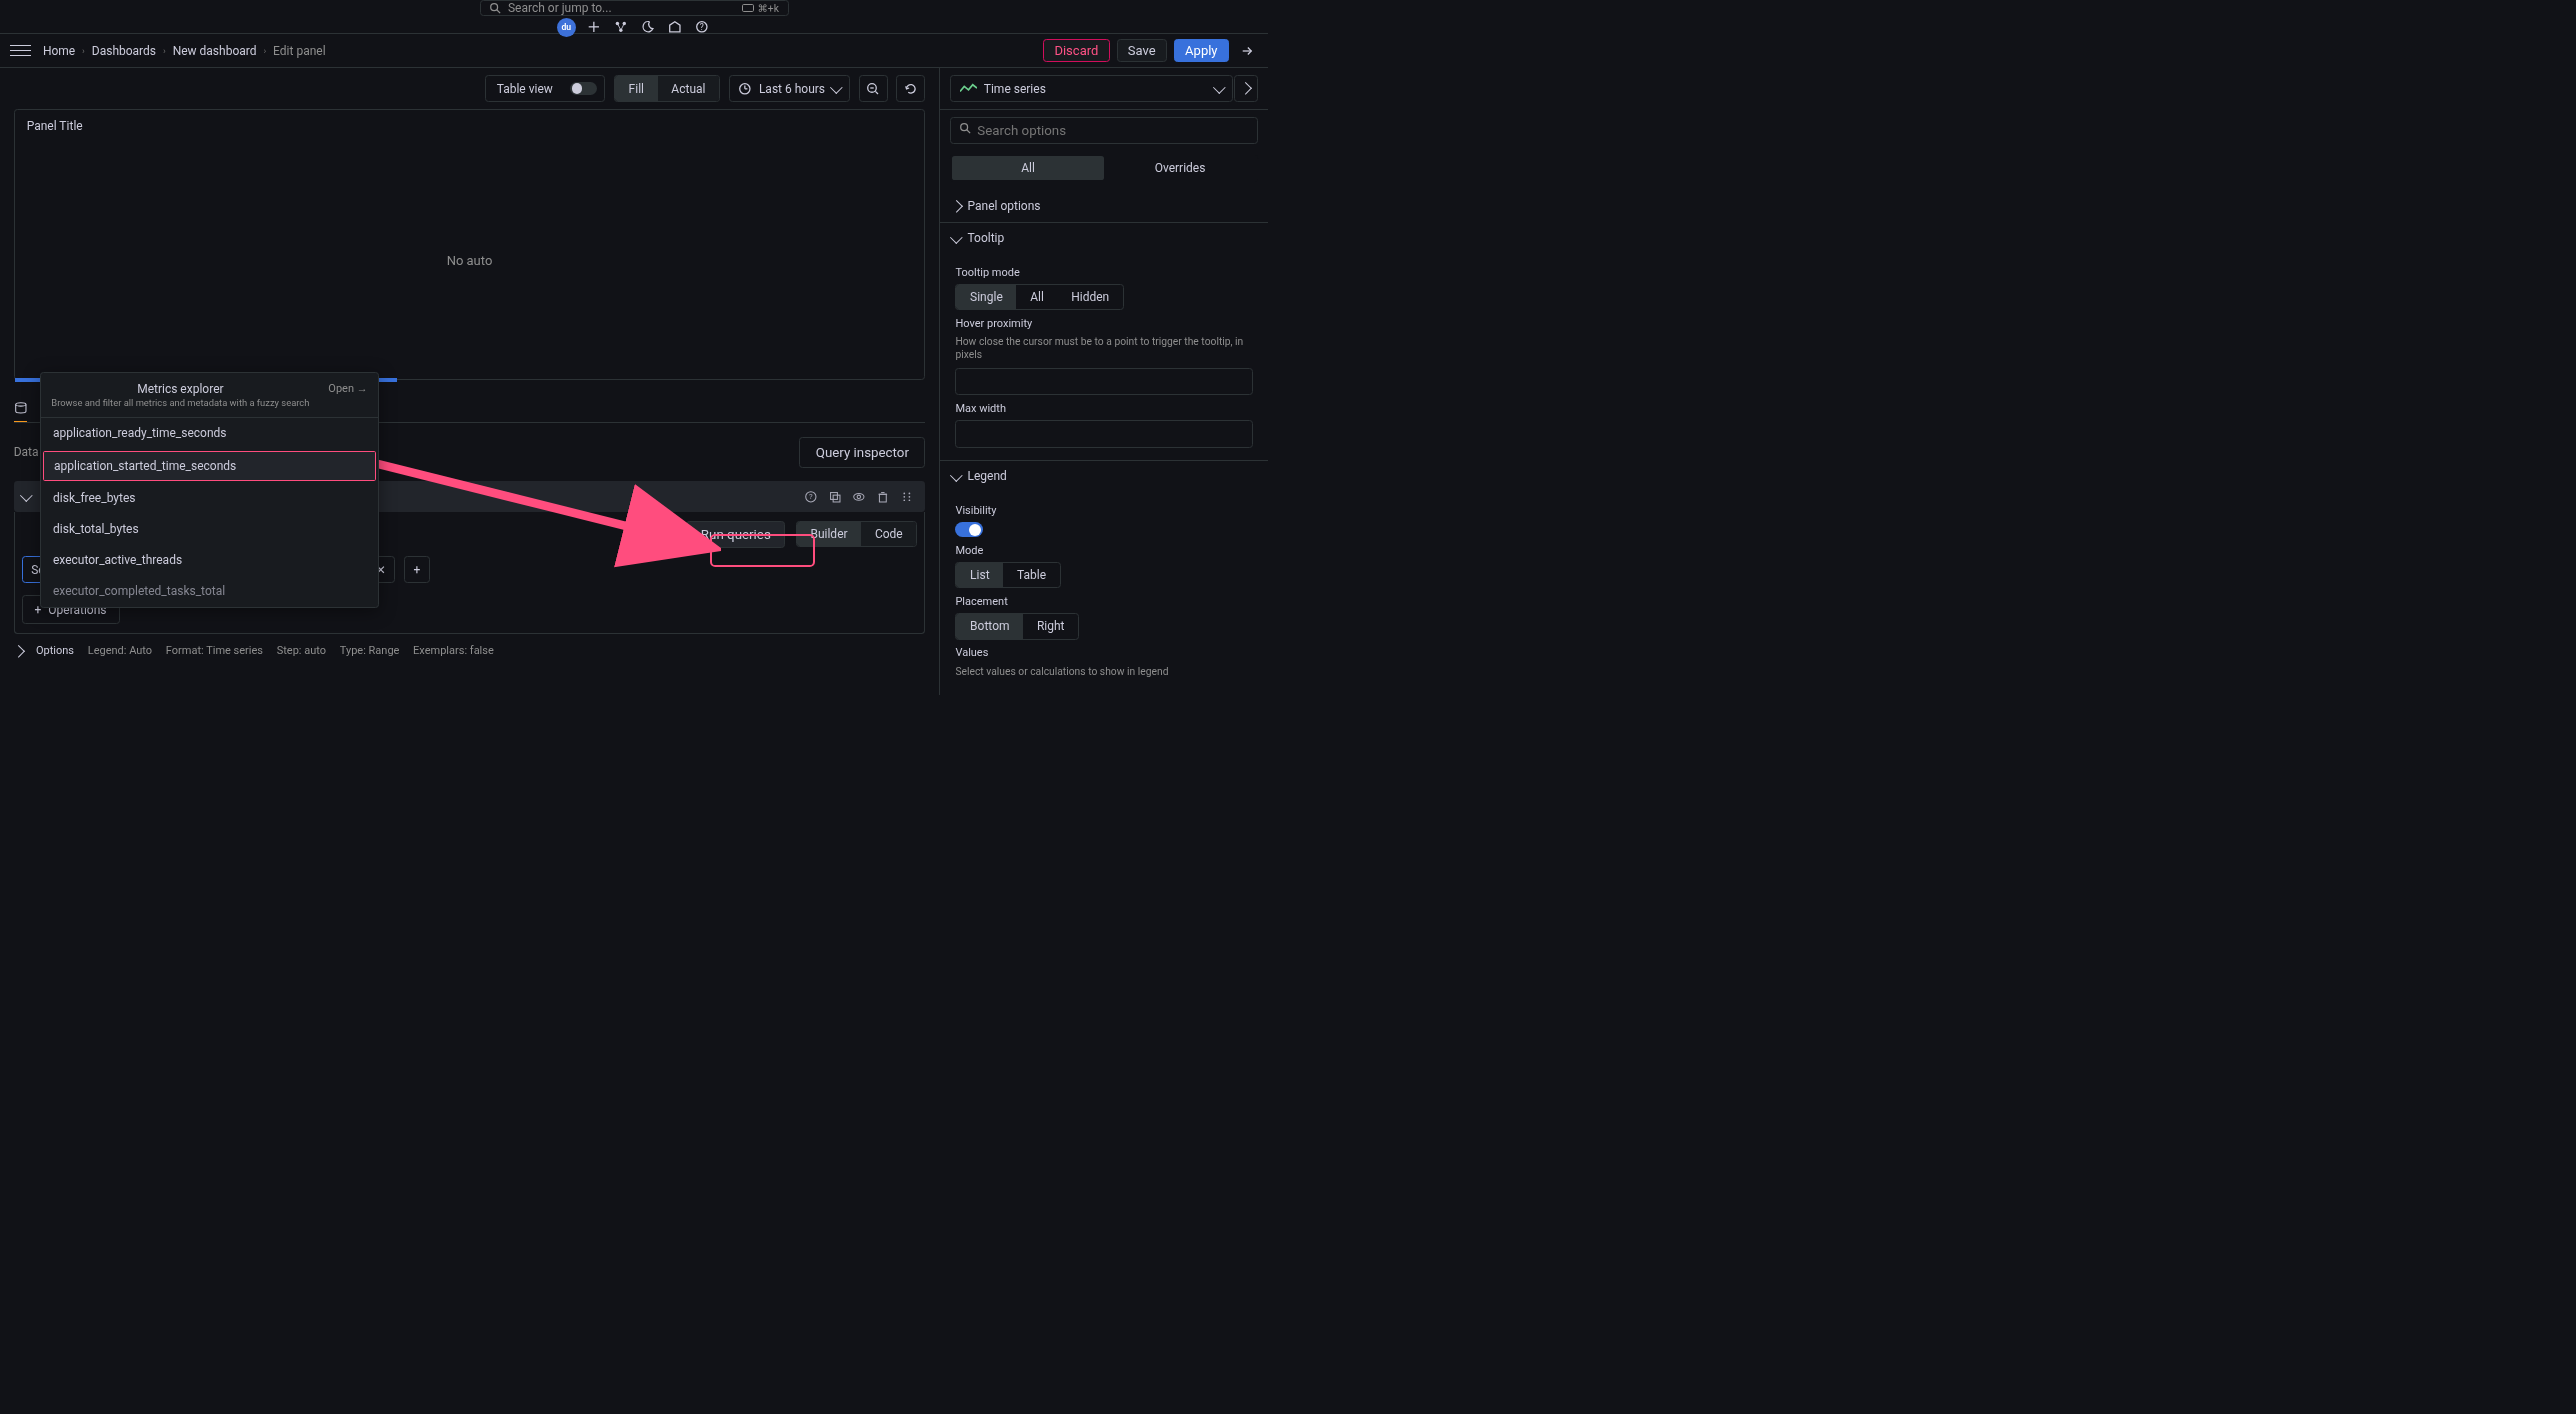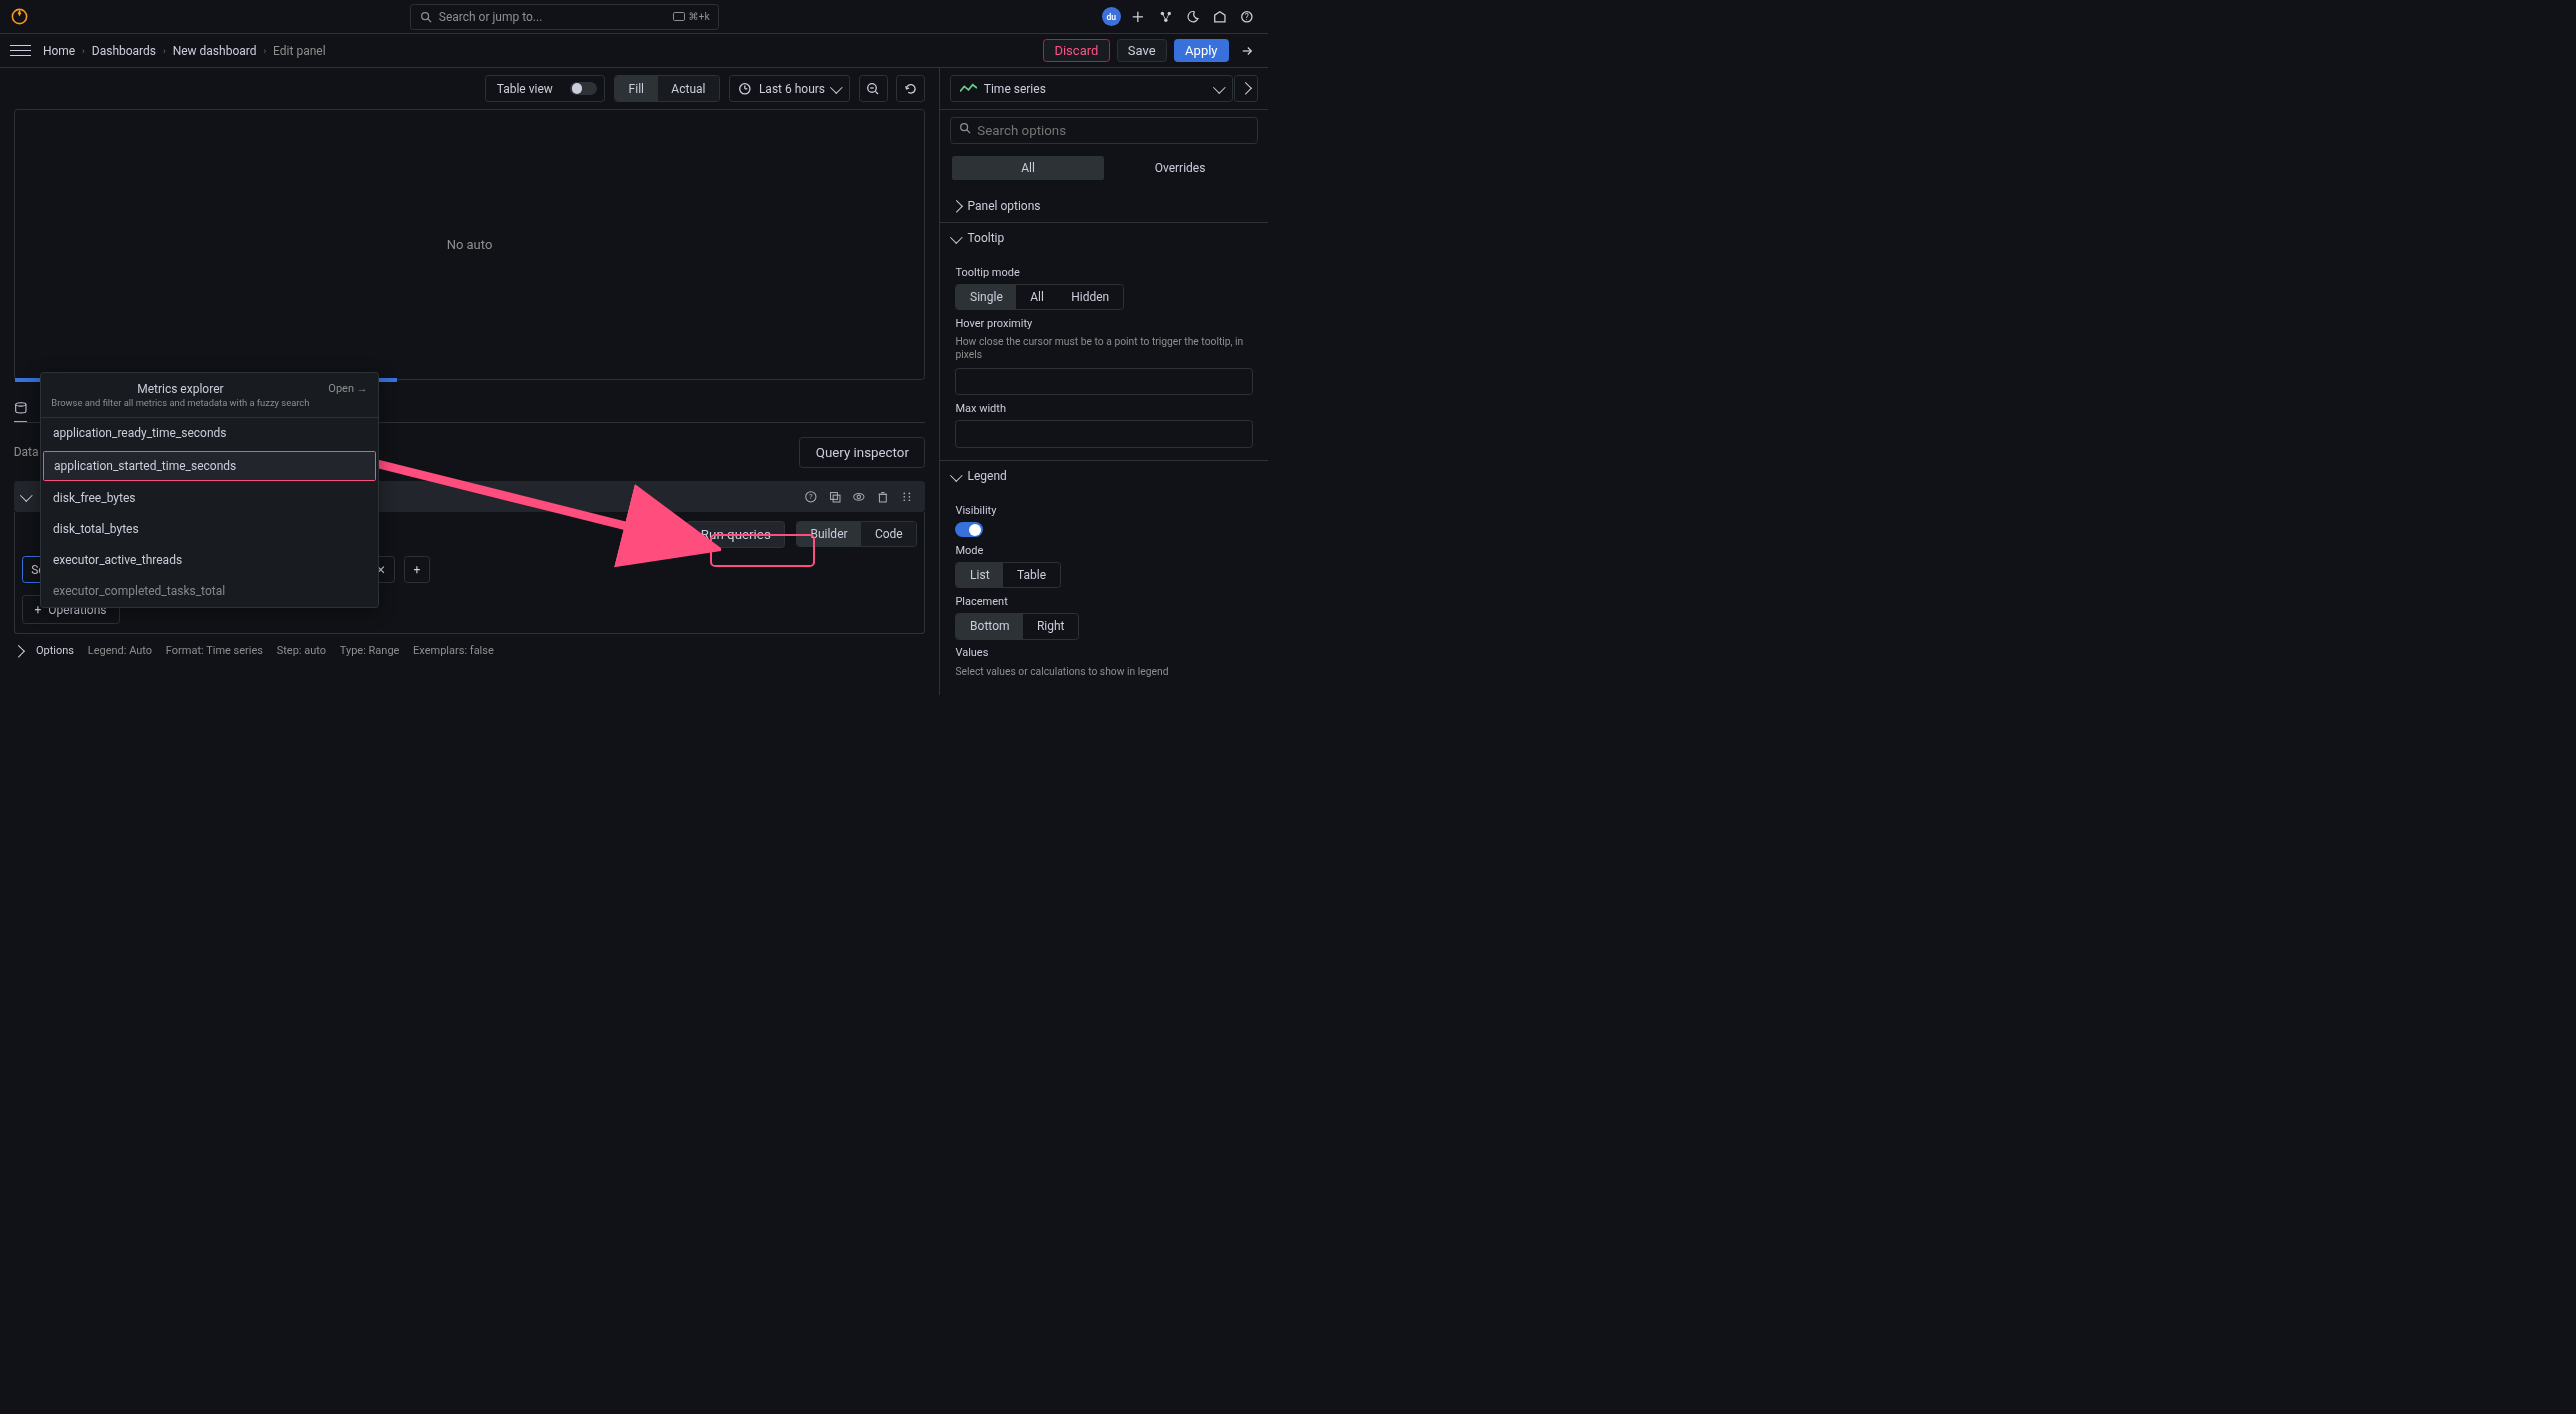--- a/index.html
+++ b/index.html
@@ -1,19 +1,19 @@
 <!DOCTYPE html>
 <html style="font-size:13.7px"><head>
 <meta charset="utf-8">
 <style>
 * { margin: 0; padding: 0; box-sizing: border-box; font-family: -apple-system, BlinkMacSystemFont, "Segoe UI", Roboto, sans-serif; }
 body { background: #111217; color: #ccccdc; font-size: 12px; width: 1268px; height: 696px; overflow: hidden; position: relative; }
 
 
-.top-bar { height: 34px; display: flex; align-items: center; padding: 0 10.3px; border-bottom: 0.9px solid #2c3235; }
+.top-bar { height: 34px; display: flex; align-items: center; padding: 0 10.3px; border-bottom: 0.9px solid #2c3235; flex-direction: column; }
 .logo { width: 19px; height: 19px; }
 .search-box { margin: 0 auto; width: 309px; height: 26px; background: #111217; border: 0.9px solid #2c3235; border-radius: 3.4px; display: flex; align-items: center; padding: 0 8.6px; color: #8e8e8e; gap: 6.9px; }
 .search-kbd { margin-left: auto; color: #8e8e8e; font-size: 10.3px; display: flex; align-items: center; gap: 3.4px; }
 .kbd-icon { width: 12px; height: 8.6px; border: 0.9px solid #8e8e8e; border-radius: 1.7px; display: inline-block; }
 .top-right { display: flex; gap: 5.1px; align-items: center; }
 .top-icon { width: 22px; height: 22px; display: flex; align-items: center; justify-content: center; border-radius: 3.4px; }
 .avatar-badge { background: #3d71d9; color: #fff; font-size: 8.6px; border-radius: 50%; width: 19px; height: 19px; display: flex; align-items: center; justify-content: center; font-weight: 600; }
 
 
 .breadcrumb-bar { height: 34px; display: flex; align-items: center; padding: 0 10.3px; border-bottom: 0.9px solid #2c3235; }
@@ -239,20 +239,21 @@
         </div>
       <div class="icon-btn">
           <svg width="13.7" height="13.7" viewBox="0 0 16 16">
             <path d="M3 8 A5 5 0 1 1 5 12" fill="none" stroke="#ccccdc" stroke-width="1.5"></path>
             <polyline points="2,5 3,8 6,7" fill="none" stroke="#ccccdc" stroke-width="1.5"></polyline>
           </svg>
         </div>
     </div>
 
     <div class="panel-area">
+      <div class="panel-title">Panel Title</div>
       <div class="panel-body">
           <span>No auto</span>
         </div>
       <div class="panel-resize"></div>
     </div>
 
     <div class="query-tabs">
       <div class="query-tab active">
         <svg width="13.7" height="13.7" viewBox="0 0 16 16">
             <ellipse cx="8" cy="4" rx="6" ry="2" fill="none" stroke="#ccccdc" stroke-width="1.2"></ellipse>

